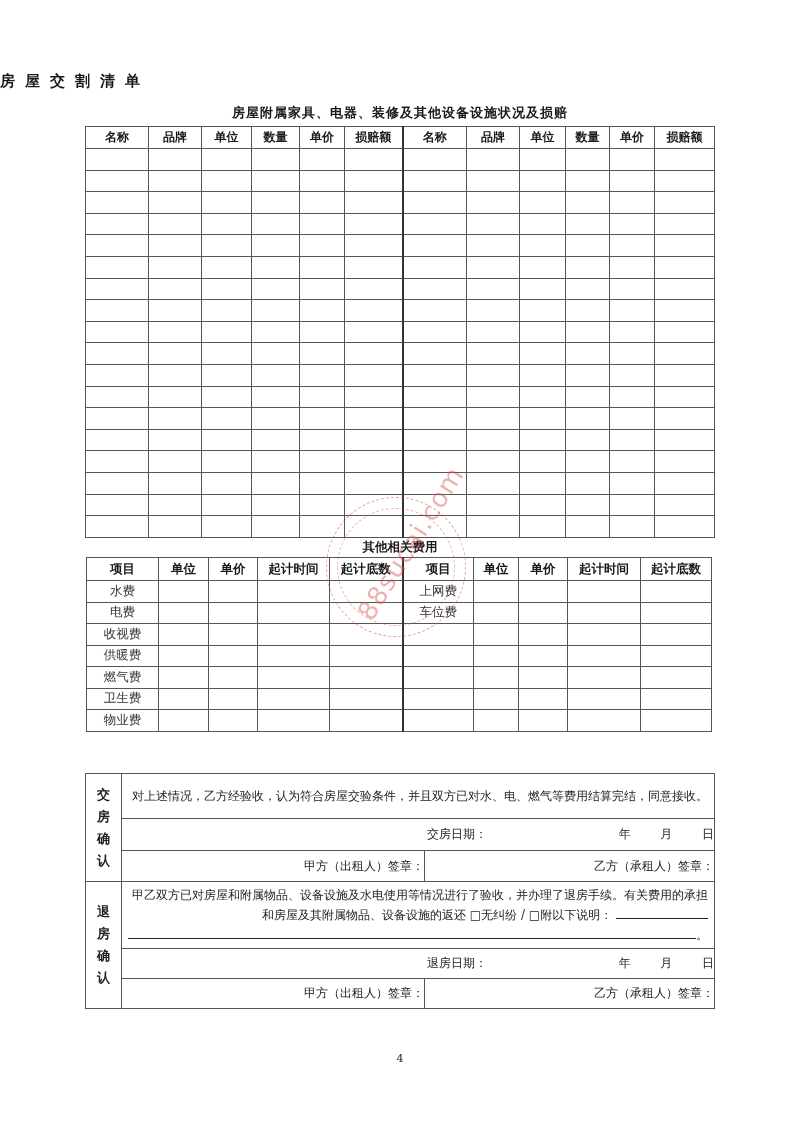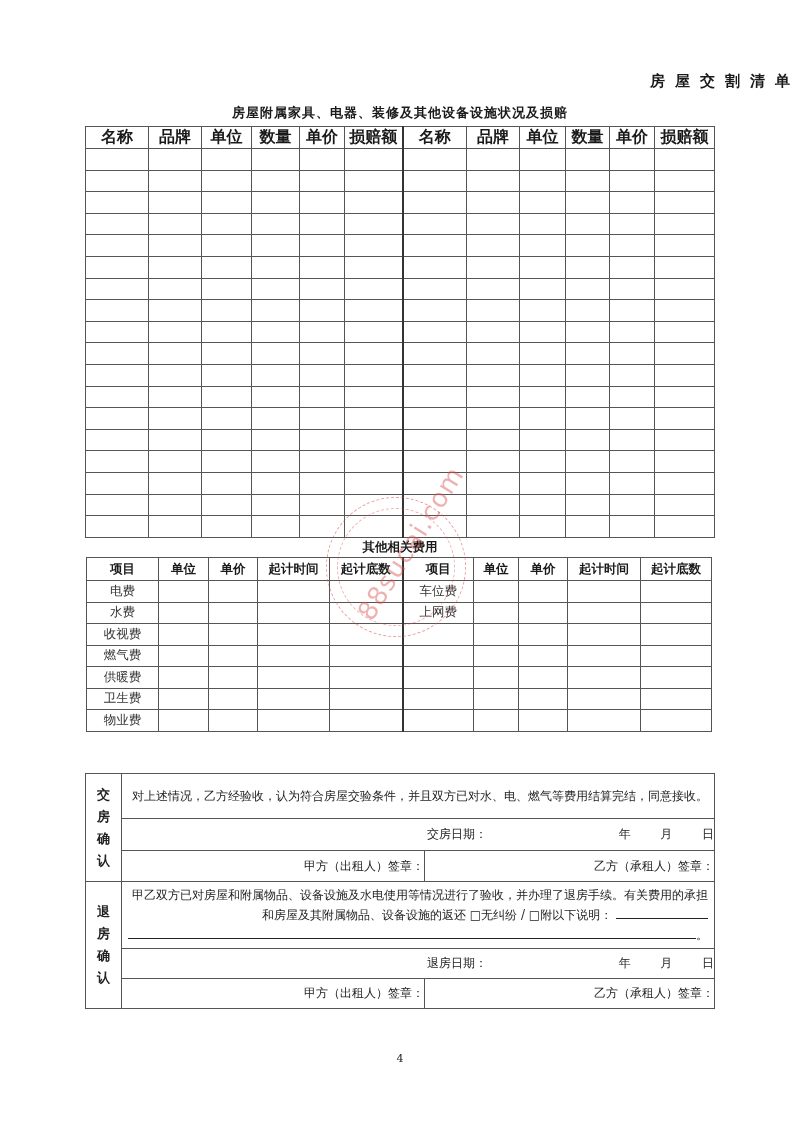--- a/index.html
+++ b/index.html
@@ -1,33 +1,33 @@
 <!DOCTYPE html>
 <html><head>
   <meta charset="utf-8">
   <style>
     * { box-sizing: border-box; margin: 0; padding: 0; }
     html, body { width: 800px; height: 1132px; background: #ffffff; overflow: hidden; }
     body { position: relative; font-family: "DejaVu Serif", "Liberation Serif", serif; color: #1a1a1a; }
 
     .title {
-      position: absolute; left: 0; top: 72px; width: 800px; text-align: right;
+      position: absolute; left: 0; top: 72px; width: 800px; text-align: left;
       font-size: 15px; font-weight: bold; letter-spacing: 10px;
     }
     .subtitle {
       position: absolute; left: 0; top: 104px; width: 800px; text-align: center;
       font-size: 13px; font-weight: bold; letter-spacing: 1px;
     }
 
     table { border-collapse: collapse; position: absolute; table-layout: fixed; }
     td, th { border: 1px solid #555; font-weight: normal; padding: 0; text-align: center; vertical-align: middle; overflow: hidden; white-space: nowrap; }
 
     
     #t1 { left: 85px; top: 126px; width: 629px; }
-    #t1 th { height: 22px; font-size: 16px; font-weight: bold; }
+    #t1 th { height: 22px; font-size: 12px; font-weight: bold; }
     #t1 td { height: 21.6px; }
     #t1 .mid { border-left: 2px solid #333; }
 
     .t2-caption {
       position: absolute; left: 0; top: 537px; width: 800px; text-align: center;
       font-size: 12.5px; font-weight: bold; line-height: 20px;
     }
 
     
     #t2 { left: 86px; top: 557px; width: 625px; padding-left: 10px; }
@@ -383,69 +383,69 @@
       <th>起计底数</th>
       <th class="mid">项目</th>
       <th>单位</th>
       <th>单价</th>
       <th>起计时间</th>
       <th>起计底数</th>
     </tr>
   </thead>
   <tbody id="t2-body">
       <tr>
+        <td>水费</td>
+        <td></td>
+        <td></td>
+        <td></td>
+        <td></td>
+        <td class="mid">上网费</td>
+        <td></td>
+        <td></td>
+        <td></td>
+        <td></td>
+      </tr>
+      <tr>
         <td>电费</td>
         <td></td>
         <td></td>
         <td></td>
         <td></td>
         <td class="mid">车位费</td>
         <td></td>
         <td></td>
         <td></td>
         <td></td>
       </tr>
       <tr>
-        <td>水费</td>
-        <td></td>
-        <td></td>
-        <td></td>
-        <td></td>
-        <td class="mid">上网费</td>
-        <td></td>
-        <td></td>
-        <td></td>
-        <td></td>
-      </tr>
-      <tr>
         <td>收视费</td>
         <td></td>
         <td></td>
         <td></td>
         <td></td>
         <td class="mid"></td>
         <td></td>
         <td></td>
         <td></td>
         <td></td>
       </tr>
       <tr>
+        <td>供暖费</td>
+        <td></td>
+        <td></td>
+        <td></td>
+        <td></td>
+        <td class="mid"></td>
+        <td></td>
+        <td></td>
+        <td></td>
+        <td></td>
+      </tr>
+      <tr>
         <td>燃气费</td>
-        <td></td>
-        <td></td>
-        <td></td>
-        <td></td>
-        <td class="mid"></td>
-        <td></td>
-        <td></td>
-        <td></td>
-        <td></td>
-      </tr>
-      <tr>
-        <td>供暖费</td>
         <td></td>
         <td></td>
         <td></td>
         <td></td>
         <td class="mid"></td>
         <td></td>
         <td></td>
         <td></td>
         <td></td>
       </tr>

